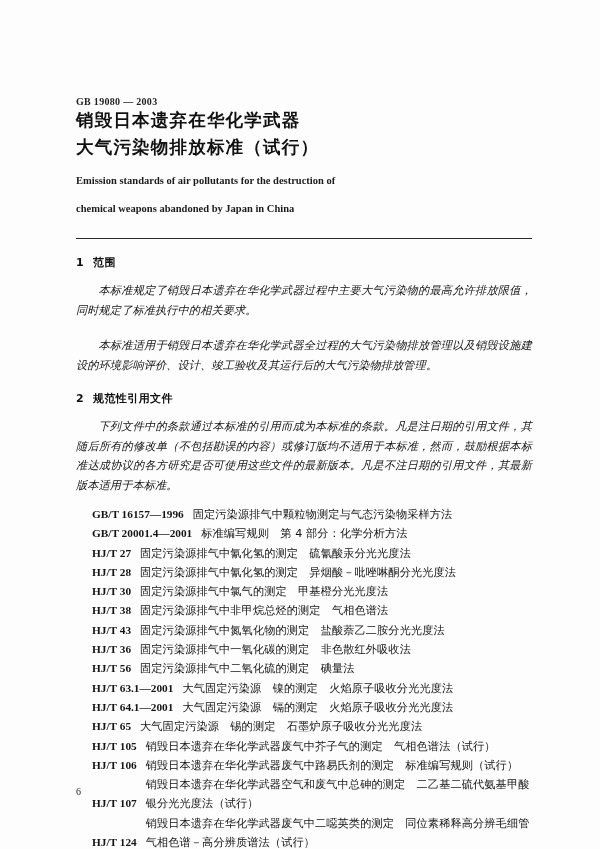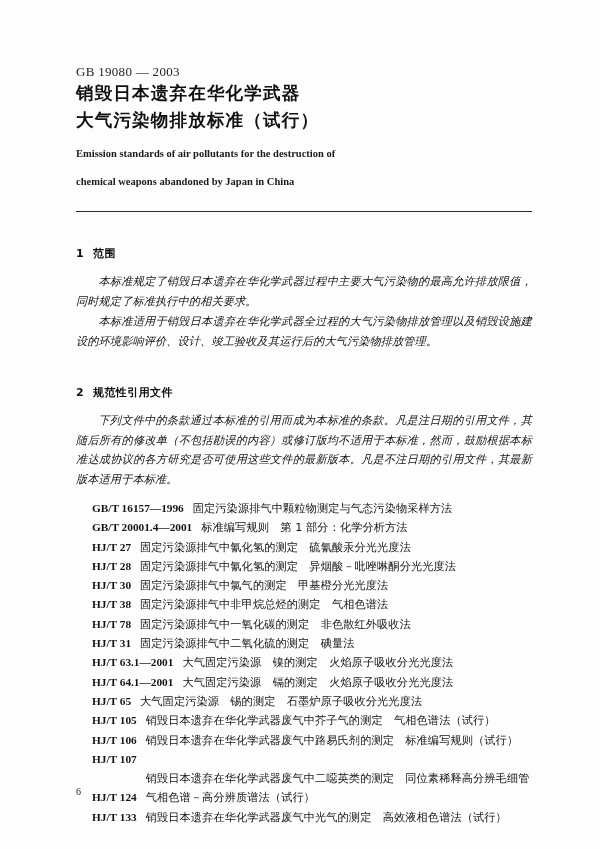--- a/index.html
+++ b/index.html
@@ -23,24 +23,24 @@
   .content {
     position: absolute;
     left: 76px;
     top: 0;
     width: 456px;
     height: 849px;
   }
 
   
   .std-no {
-    margin-top: 64px;
-    font-family: "Liberation Serif", "DejaVu Serif", serif;
-    font-weight: normal;
-    font-size: 13px;
+    margin-top: 96px;
+    font-family: "Liberation Serif", "DejaVu Serif", serif;
+    font-weight: bold;
+    font-size: 10px;
     letter-spacing: 0.3px;
     color: #232323;
   }
   .title-block {
     text-align: left;
   }
   .title-cn {
     font-family: "DejaVu Sans", "Liberation Sans", sans-serif;
     font-weight: bold;
     font-size: 17.5px;
@@ -61,38 +61,38 @@
     height: 0;
     border-top: 1px solid #2a2a2a;
     width: 100%;
   }
 
   
   .sec-head {
     font-weight: bold;
     font-size: 11px;
     color: #111;
-    margin-top: 34px;
+    margin-top: 16px;
     letter-spacing: 0.4px;
   }
   .sec-head .num { margin-right: 9px; }
 
   p.para {
     margin: 0;
     margin-top: 11px;
     font-size: 11.2px;
     line-height: 19.5px;
     text-align: justify;
     text-justify: inter-ideograph;
     text-indent: 2em;
     color: #141414;
     letter-spacing: 0.1px;
     font-style: italic;
   }
-  p.para.tight { margin-top: 1px; }
+  p.para.tight { margin-top: 16px; }
 
   
   .ref-list {
     margin-top: 10px;
     list-style: none;
     padding: 0;
   }
   .ref-item {
     display: flex;
     font-size: 11.2px;
@@ -151,44 +151,48 @@
     </div>
     <p class="para">下列文件中的条款通过本标准的引用而成为本标准的条款。凡是注日期的引用文件，其随后所有的修改单（不包括勘误的内容）或修订版均不适用于本标准，然而，鼓励根据本标准达成协议的各方研究是否可使用这些文件的最新版本。凡是不注日期的引用文件，其最新版本适用于本标准。</p>
 
     <div class="ref-list" id="ref-list">
         <div class="ref-item">
           <span class="ref-code">GB/T 16157—1996</span>
           <span class="ref-text">固定污染源排气中颗粒物测定与气态污染物采样方法</span>
         </div>
         <div class="ref-item">
           <span class="ref-code">GB/T 20001.4—2001</span>
-          <span class="ref-text">标准编写规则　第 1 部分：化学分析方法</span>
+          <span class="ref-text">标准编写规则　第 4 部分：化学分析方法</span>
         </div>
         <div class="ref-item">
           <span class="ref-code">HJ/T 27</span>
           <span class="ref-text">固定污染源排气中氰化氢的测定　硫氰酸汞分光光度法</span>
         </div>
         <div class="ref-item">
           <span class="ref-code">HJ/T 28</span>
           <span class="ref-text">固定污染源排气中氰化氢的测定　异烟酸－吡唑啉酮分光光度法</span>
         </div>
         <div class="ref-item">
           <span class="ref-code">HJ/T 30</span>
           <span class="ref-text">固定污染源排气中氯气的测定　甲基橙分光光度法</span>
         </div>
         <div class="ref-item">
           <span class="ref-code">HJ/T 38</span>
           <span class="ref-text">固定污染源排气中非甲烷总烃的测定　气相色谱法</span>
         </div>
         <div class="ref-item">
-          <span class="ref-code">HJ/T 78</span>
+          <span class="ref-code">HJ/T 43</span>
+          <span class="ref-text">固定污染源排气中氮氧化物的测定　盐酸萘乙二胺分光光度法</span>
+        </div>
+        <div class="ref-item">
+          <span class="ref-code">HJ/T 36</span>
           <span class="ref-text">固定污染源排气中一氧化碳的测定　非色散红外吸收法</span>
         </div>
         <div class="ref-item">
-          <span class="ref-code">HJ/T 31</span>
+          <span class="ref-code">HJ/T 56</span>
           <span class="ref-text">固定污染源排气中二氧化硫的测定　碘量法</span>
         </div>
         <div class="ref-item">
           <span class="ref-code">HJ/T 63.1—2001</span>
           <span class="ref-text">大气固定污染源　镍的测定　火焰原子吸收分光光度法</span>
         </div>
         <div class="ref-item">
           <span class="ref-code">HJ/T 64.1—2001</span>
           <span class="ref-text">大气固定污染源　镉的测定　火焰原子吸收分光光度法</span>
         </div>
@@ -199,20 +203,21 @@
         <div class="ref-item">
           <span class="ref-code">HJ/T 105</span>
           <span class="ref-text">销毁日本遗弃在华化学武器废气中芥子气的测定　气相色谱法（试行）</span>
         </div>
         <div class="ref-item">
           <span class="ref-code">HJ/T 106</span>
           <span class="ref-text">销毁日本遗弃在华化学武器废气中路易氏剂的测定　标准编写规则（试行）</span>
         </div>
         <div class="ref-item">
           <span class="ref-code">HJ/T 107</span>
+          <span class="ref-text">销毁日本遗弃在华化学武器空气和废气中总砷的测定　二乙基二硫代氨基甲酸银分光光度法（试行）</span>
         </div>
         <div class="ref-item">
           <span class="ref-code">HJ/T 124</span>
           <span class="ref-text">销毁日本遗弃在华化学武器废气中二噁英类的测定　同位素稀释高分辨毛细管气相色谱－高分辨质谱法（试行）</span>
         </div>
         <div class="ref-item">
           <span class="ref-code">HJ/T 133</span>
           <span class="ref-text">销毁日本遗弃在华化学武器废气中光气的测定　高效液相色谱法（试行）</span>
         </div>
       </div>

